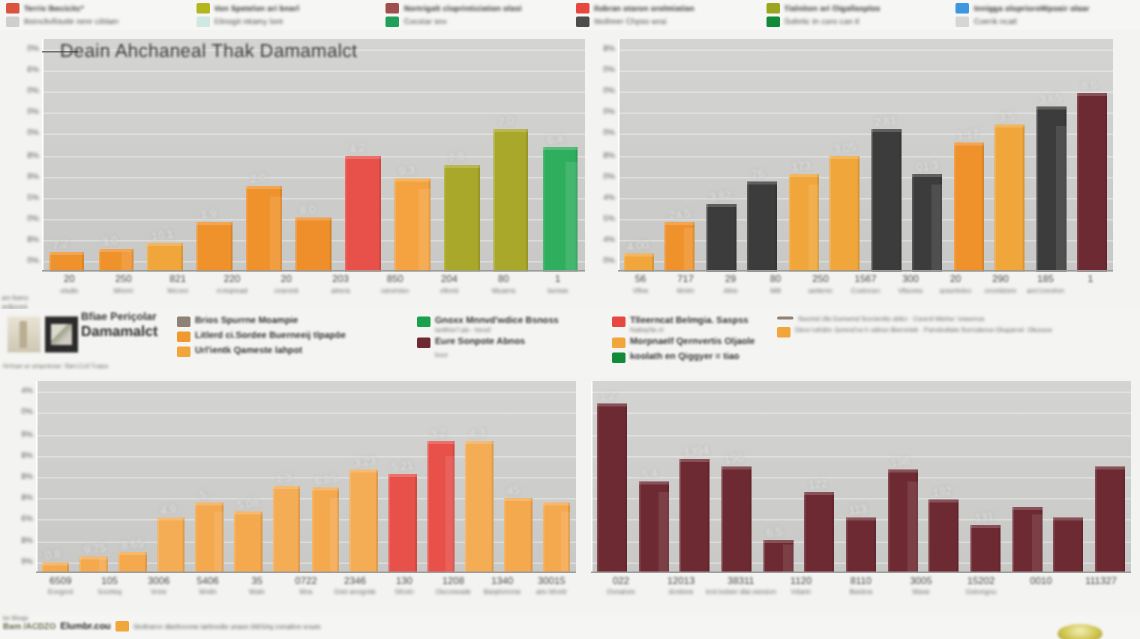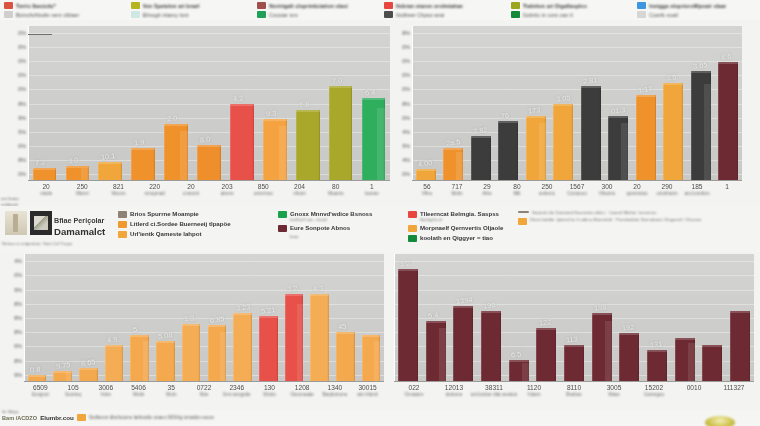--- a/index.html
+++ b/index.html
@@ -112,21 +112,21 @@
     background: #b9ae93; border-radius: 1px;
   }
   .thumb.t2 {
     background: #2b2b2b; position: relative; overflow: hidden;
   }
   .thumb.t2::before {
     content: ""; position: absolute; left: 4px; top: 5px; width: 14px; height: 14px;
     background: linear-gradient(135deg,#dcd9cf 40%,#9aa089 41%,#cfcbc0 70%);
   }
   .brand {
-    position: absolute; left: 54px; top: 10px; width: 66px;
+    position: absolute; left: 54px; top: 0; width: 66px;
   }
   .brand .b1 { font-size: 7.2px; font-weight: bold; color: #3b3b39; white-space: nowrap; }
   .brand .b2 { font-size: 9.6px; font-weight: bold; color: #2f2f2d; white-space: nowrap; margin-top: 1px; }
   .brand-sub {
     position: absolute; left: 2px; top: 35px;
     font-size: 4.2px; color: #6a6a68; white-space: nowrap;
   }
   .mid-col { position: absolute; top: 4px; }
   .mid-row { display: flex; align-items: flex-start; gap: 3px; margin-bottom: 2px; }
   .mid-row .sw { margin-top: 1px; }
@@ -292,20 +292,21 @@
         <div class="bar-val blur" style="left: 139.087px; bottom: 57.544px;">2.0</div>
         <div class="bar-val blur" style="left: 171.996px; bottom: 36.712px;">8.0</div>
         <div class="bar-val blur" style="left: 204.905px; bottom: 78.376px;">4.2</div>
         <div class="bar-val blur" style="left: 237.814px; bottom: 63.496px;">9.3</div>
         <div class="bar-val blur" style="left: 270.723px; bottom: 72.424px;">7.8</div>
         <div class="bar-val blur" style="left: 303.632px; bottom: 96.232px;">7.0</div>
         <div class="bar-val blur" style="left: 336.542px; bottom: 84.328px;">6.4</div>
         <div class="axis-h" style="bottom: 0px;"></div>
       </div>
     <div class="title-rule" style="left:28px;top:14px;width:24px;"></div>
+    <div class="chart-title blur" style="left:40px;top:7px;">Deain Ahchaneal Thak Damamalct</div>
     <div class="ax-caption blur2" style="left:1px;top:176px;">
       <div>onr liomo</div>
       <div>oniljoroni</div>
     </div>
   <div class="xlab" style="left: 46.1px; top: 163px;">
         <div class="l1 blur">20</div>
         <div class="l2 blur2">vtsdis</div>
       </div>
       <div class="xlab" style="left: 82.3px; top: 163px;">
         <div class="l1 blur">250</div>

